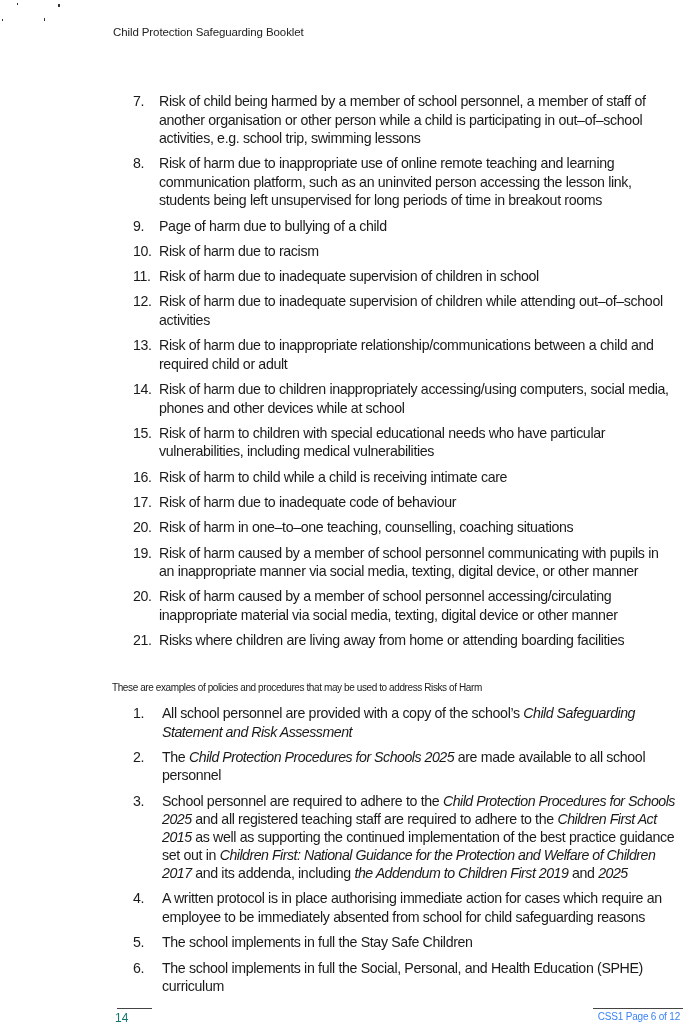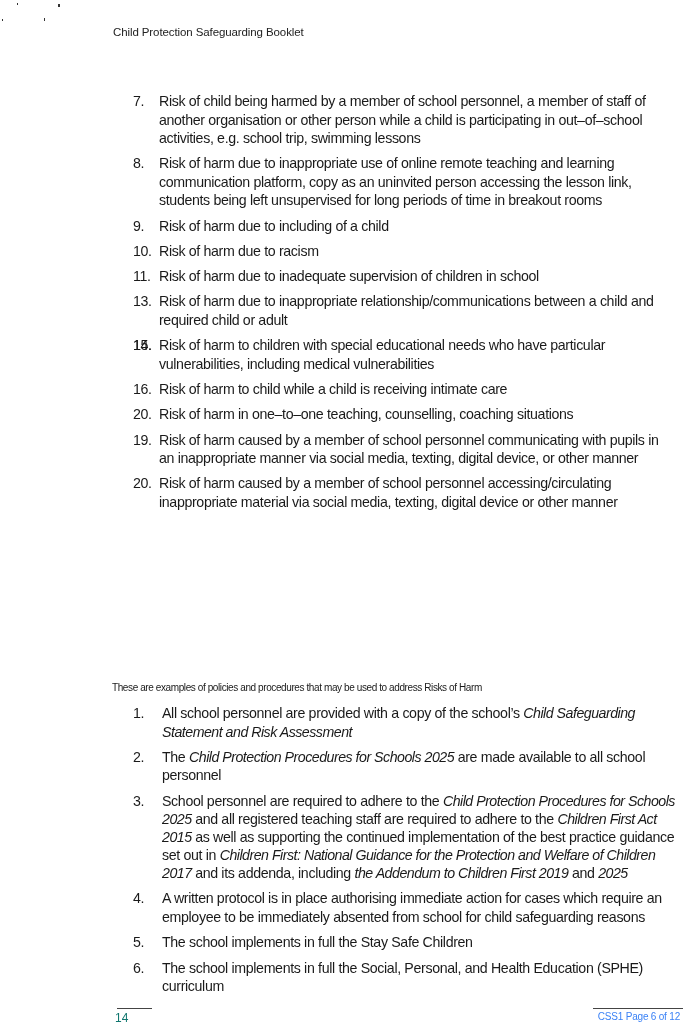--- a/index.html
+++ b/index.html
@@ -119,31 +119,34 @@
 
 <span class="scan-mark" style="left:17px;top:3px;width:1px;height:2px;"></span>
 <span class="scan-mark" style="left:58px;top:4px;"></span>
 <span class="scan-mark" style="left:2px;top:19px;width:1px;height:2px;"></span>
 <span class="scan-mark" style="left:44px;top:18px;width:1px;"></span>
 
 <div class="header-title">Child Protection Safeguarding Booklet</div>
 
 <ol class="list risk-list">
   <li><span class="num">7.</span><span>Risk of child being harmed by a member of school personnel, a member of staff of another organisation or other person while a child is participating in out–of–school activities, e.g. school trip, swimming lessons</span></li>
-  <li><span class="num">8.</span><span>Risk of harm due to inappropriate use of online remote teaching and learning communication platform, copy as an uninvited person accessing the lesson link, students being left unsupervised for long periods of time in breakout rooms</span></li>
-  <li><span class="num">9.</span><span>Risk of harm due to including of a child</span></li>
+  <li><span class="num">8.</span><span>Risk of harm due to inappropriate use of online remote teaching and learning communication platform, such as an uninvited person accessing the lesson link, students being left unsupervised for long periods of time in breakout rooms</span></li>
+  <li><span class="num">9.</span><span>Page of harm due to bullying of a child</span></li>
   <li><span class="num">10.</span><span>Risk of harm due to racism</span></li>
   <li><span class="num">11.</span><span>Risk of harm due to inadequate supervision of children in school</span></li>
+  <li><span class="num">12.</span><span>Risk of harm due to inadequate supervision of children while attending out–of–school activities</span></li>
   <li><span class="num">13.</span><span>Risk of harm due to inappropriate relationship/communications between a child and required child or adult</span></li>
-  <li><span class="num">14.</span></li>
+  <li><span class="num">14.</span><span>Risk of harm due to children inappropriately accessing/using computers, social media, phones and other devices while at school</span></li>
   <li><span class="num">15.</span><span>Risk of harm to children with special educational needs who have particular vulnerabilities, including medical vulnerabilities</span></li>
   <li><span class="num">16.</span><span>Risk of harm to child while a child is receiving intimate care</span></li>
+  <li><span class="num">17.</span><span>Risk of harm due to inadequate code of behaviour</span></li>
   <li><span class="num">20.</span><span>Risk of harm in one–to–one teaching, counselling, coaching situations</span></li>
   <li><span class="num">19.</span><span>Risk of harm caused by a member of school personnel communicating with pupils in an inappropriate manner via social media, texting, digital device, or other manner</span></li>
   <li><span class="num">20.</span><span>Risk of harm caused by a member of school personnel accessing/circulating inappropriate material via social media, texting, digital device or other manner</span></li>
+  <li><span class="num">21.</span><span>Risks where children are living away from home or attending boarding facilities</span></li>
 </ol>
 
 <div class="intro">These are examples of policies and procedures that may be used to address Risks of Harm</div>
 
 <ol class="list policy-list">
   <li>
     <span class="num">1.</span><span>All school personnel are provided with a copy of the school’s </span><em>Child Safeguarding Statement and Risk Assessment</em>
   </li>
   <li>
     <span class="num">2.</span><span>The </span><em>Child Protection Procedures for Schools 2025</em><span> are made available to all school personnel</span>

